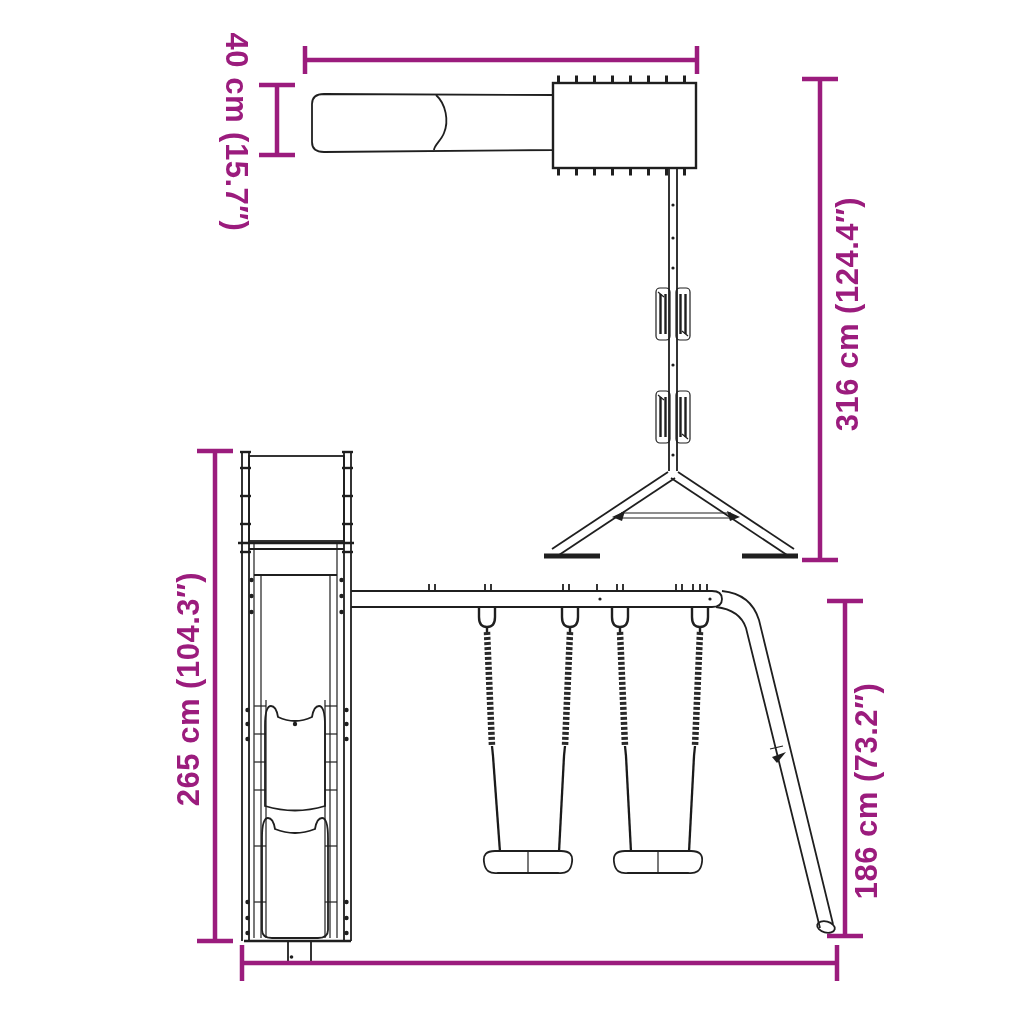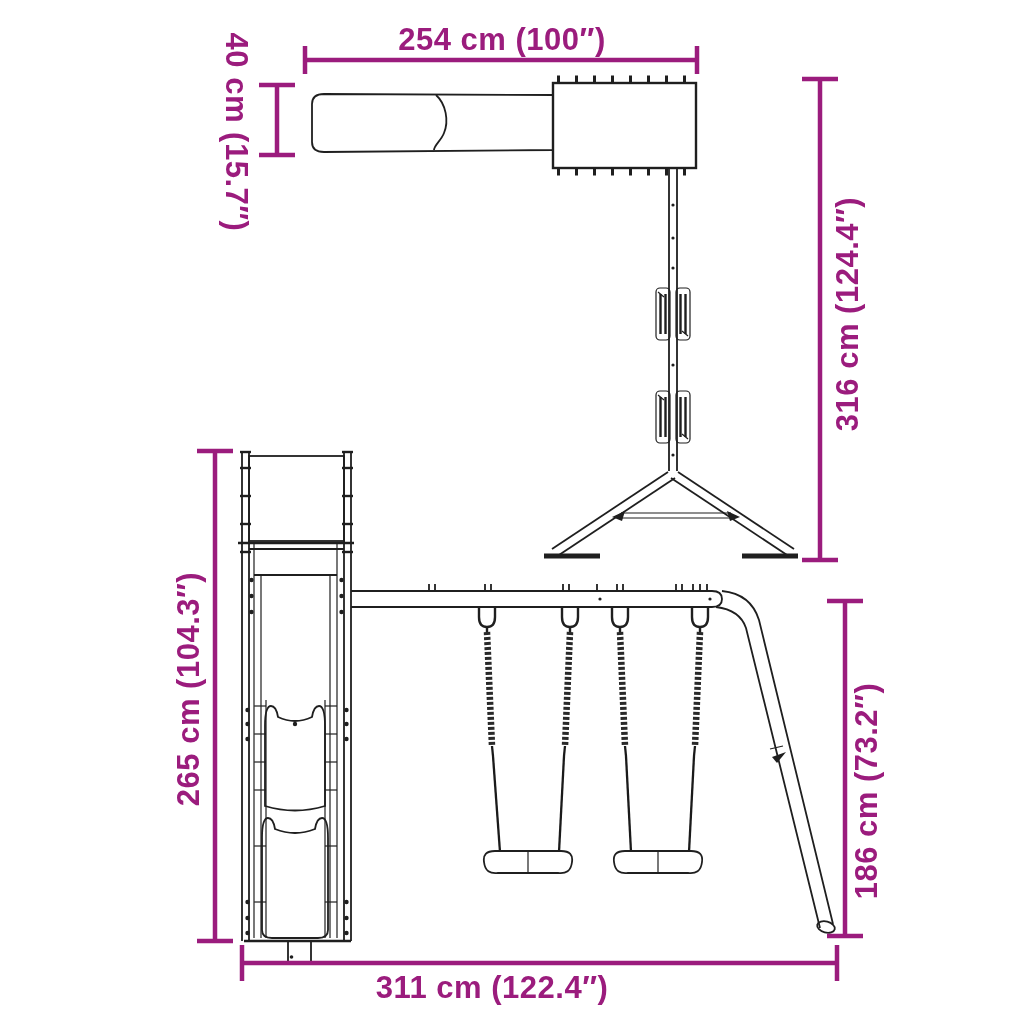--- a/index.html
+++ b/index.html
@@ -253,24 +253,22 @@
       <line class="dim" x1="827" y1="601" x2="863" y2="601"></line>
       <line class="dim" x1="827" y1="936" x2="863" y2="936"></line>
     </g>
     <g>
       <line class="dim" x1="242" y1="963" x2="837" y2="963"></line>
       <line class="dim" x1="242" y1="945" x2="242" y2="981"></line>
       <line class="dim" x1="837" y1="945" x2="837" y2="981"></line>
     </g>
   </svg>
 
-  <div class="dim-label" style="left:502px; top:40px;">254 cm (100″)</div>
 
   <div class="dim-label rot-cw" style="left:236px; top:132px;">40 cm (15.7″)</div>
 
   <div class="dim-label rot-ccw" style="left:848px; top:314px;">316 cm (124.4″)</div>
 
   <div class="dim-label rot-ccw" style="left:189px; top:689px;">265 cm (104.3″)</div>
 
   <div class="dim-label rot-ccw" style="left:867px; top:791px;">186 cm (73.2″)</div>
 
-  <div class="dim-label" style="left:492px; top:988px;">311 cm (122.4″)</div>
 </div>
 
 </body></html>

